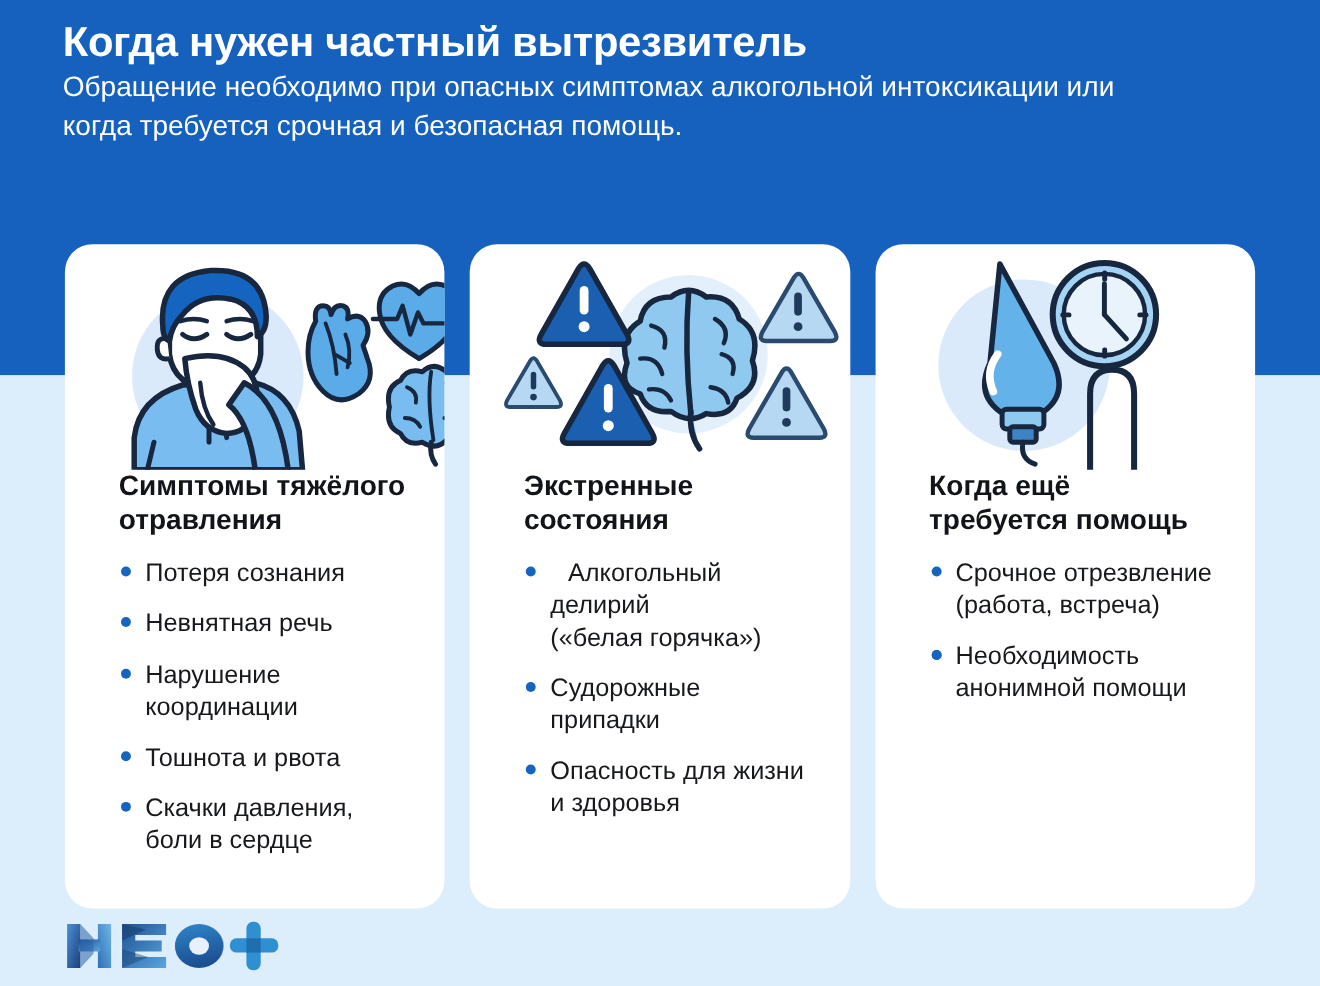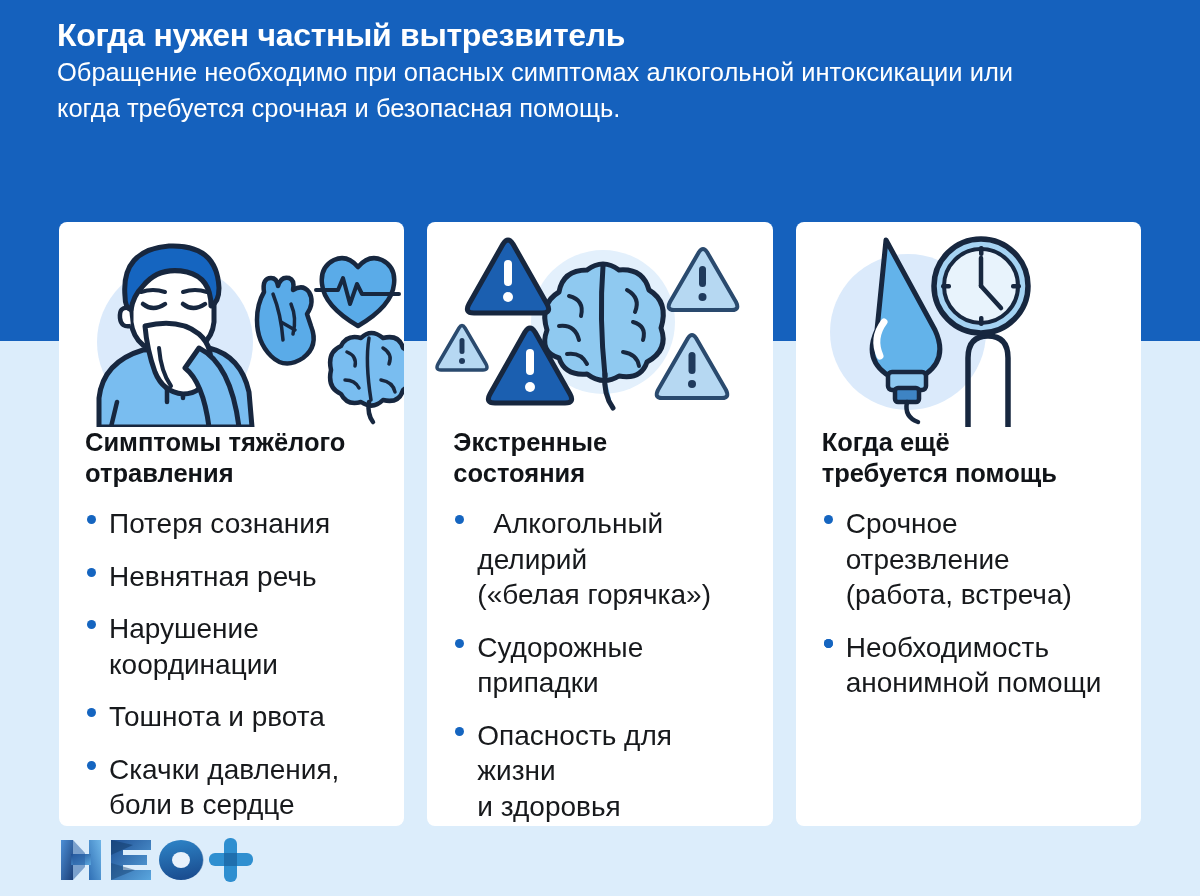--- a/index.html
+++ b/index.html
@@ -37,21 +37,21 @@
 
   .header-inner {
     position: absolute;
     left: 57px;
     top: 18px;
     width: 1090px;
   }
 
   .page-title {
     color: #ffffff;
-    font-size: 32px;
+    font-size: 38px;
     font-weight: bold;
     line-height: 1.12;
     letter-spacing: -0.3px;
     white-space: nowrap;
   }
 
   .page-subtitle {
     color: #ffffff;
     font-size: 25.5px;
     font-weight: 400;
@@ -67,24 +67,25 @@
     width: 1082px;
     height: 604px;
     display: flex;
     gap: 23px;
   }
 
   .card {
     position: relative;
     width: 352px;
     background: #ffffff;
-    border-radius: 8px;
+    border-radius: 25px;
     overflow: hidden;
     display: flex;
     flex-direction: column;
+    padding-left: 23px;
   }
 
   .card-art {
     position: relative;
     height: 205px;
     flex: 0 0 205px;
   }
   .card-art svg { display: block; }
 
   .card-body {
@@ -99,21 +100,21 @@
     margin-bottom: 18px;
     white-space: pre-line;
   }
 
   .card-list { list-style: none; }
 
   .card-list li {
     position: relative;
     padding-left: 24px;
     margin-bottom: 17px;
-    font-size: 28px;
+    font-size: 23px;
     line-height: 1.27;
     color: #17191c;
   }
   .card-list li:last-child { margin-bottom: 0; }
 
   .card-list li .bullet {
     position: absolute;
     left: 2px;
     top: 9px;
     width: 9px;

